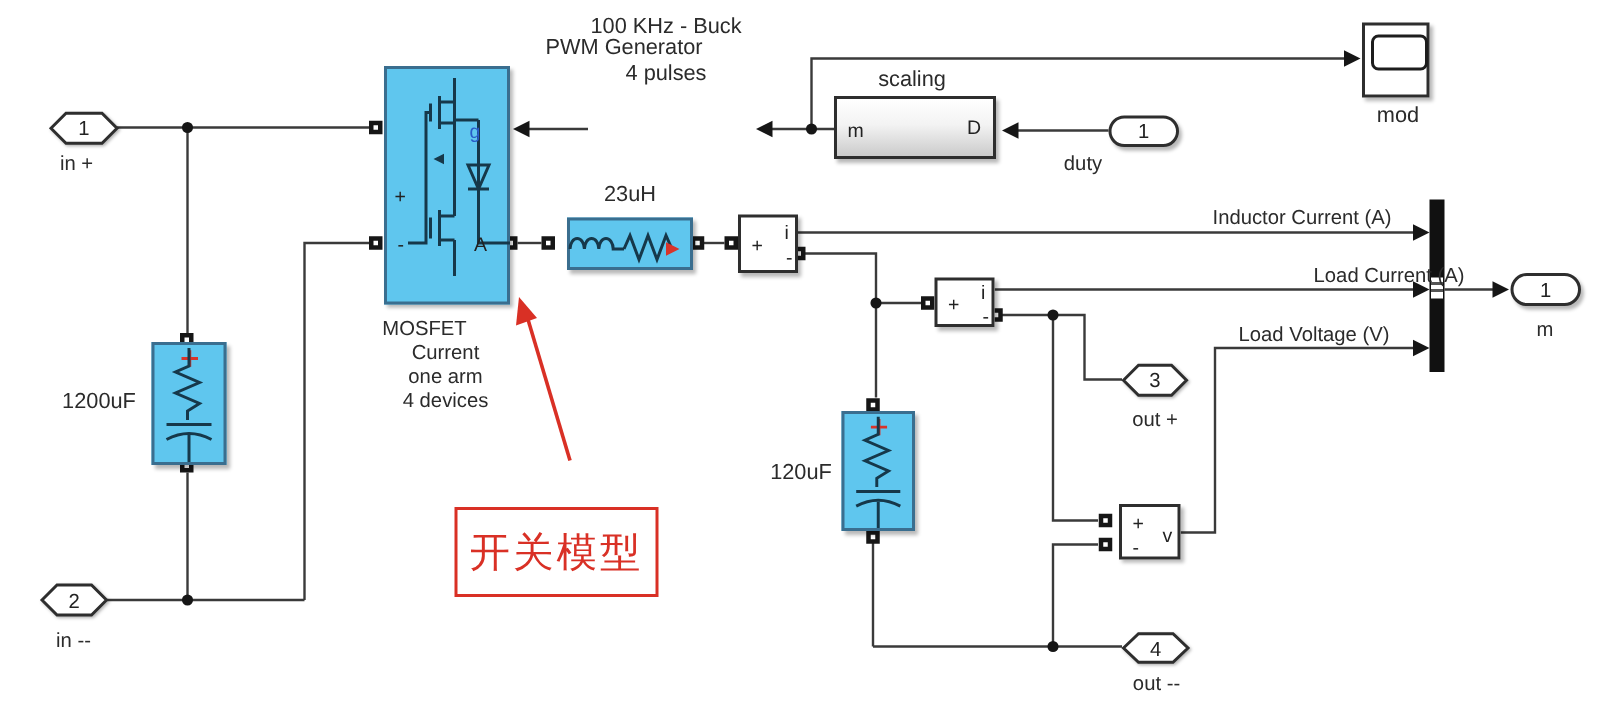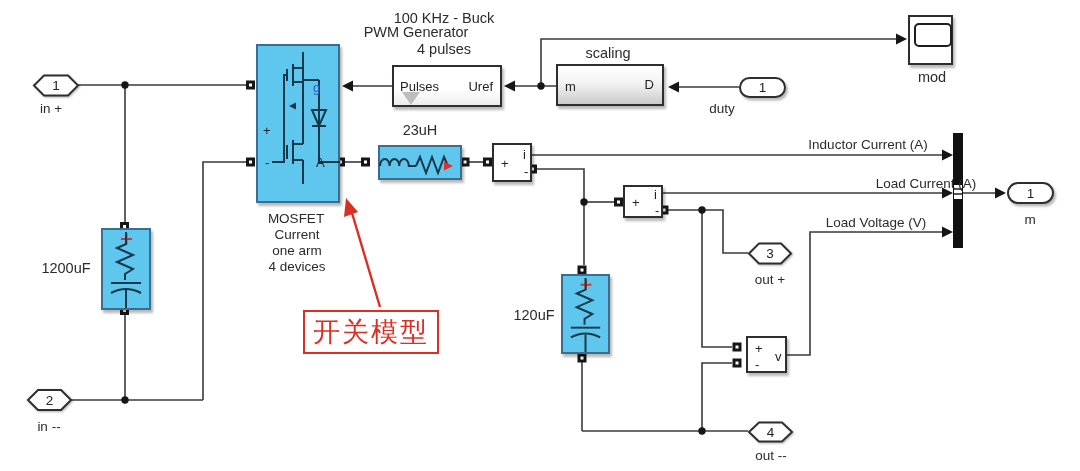--- a/index.html
+++ b/index.html
@@ -189,30 +189,25 @@
       <path d="M47,36 H63"></path>
         <path d="M63,36 V118 H84"></path>
       <polygon points="56,66 70,66 63,82" fill="none" stroke="#16384A" stroke-width="2"></polygon>
       <path d="M56,82 H70"></path>
     </svg>
     <span class="inlbl" style="left:5px;top:78px">+</span>
     <span class="inlbl" style="left:7px;top:110px">-</span>
     <span class="inlbl gate" style="left:55px;top:35px">g</span>
     <span class="inlbl" style="left:58px;top:110px">A</span>
   </div>
-  <div class="lbl" style="left:296px;top:211px">MOSFET</div>
+  <div class="lbl" style="left:283px;top:211px">MOSFET</div>
   <div class="lbl" style="left:297px;top:227px">Current</div>
   <div class="lbl" style="left:297px;top:243px">one arm</div>
   <div class="lbl" style="left:297px;top:259px">4 devices</div>
 
-  <div class="blk white-grad" style="left:392px;top:65px;width:110px;height:42px">
-    <div class="chev"></div>
-    <span class="inlbl" style="left:6px;top:13px">Pulses</span>
-    <span class="inlbl" style="right:7px;top:13px">Uref</span>
-  </div>
   <div class="lbl t14" style="left:444px;top:11px">100 KHz - Buck</div>
   <div class="lbl t14" style="left:416px;top:25px">PWM Generator</div>
   <div class="lbl t14" style="left:444px;top:42px">4 pulses</div>
 
   <div class="blk grad" style="left:556px;top:64px;width:108px;height:42px">
     <span class="inlbl" style="left:7px;top:14px">m</span>
     <span class="inlbl" style="right:8px;top:12px">D</span>
   </div>
   <div class="lbl t14" style="left:608px;top:46px">scaling</div>
 
@@ -284,17 +279,17 @@
   <div class="lbl" style="left:49px;top:419px">in --</div>
   <div class="lbl" style="left:770px;top:272px">out +</div>
   <div class="lbl" style="left:771px;top:448px">out --</div>
   <div class="lbl" style="left:722px;top:101px">duty</div>
   <div class="lbl" style="left:1030px;top:212px">m</div>
 
   <svg class="anno-arrow" width="1080" height="471">
     <line x1="380" y1="307" x2="352" y2="213" stroke="#D93025" stroke-width="2.4"></line>
     <polygon points="346,198 358,212 344,217" fill="#D93025"></polygon>
   </svg>
-  <div class="anno-box" style="left:303px;top:310px;width:136px;height:44px">
+  <div class="anno-box" style="left:303px;top:338px;width:136px;height:60px">
     <span>开关模型</span>
   </div>
 
 </div>
 
 </body></html>

